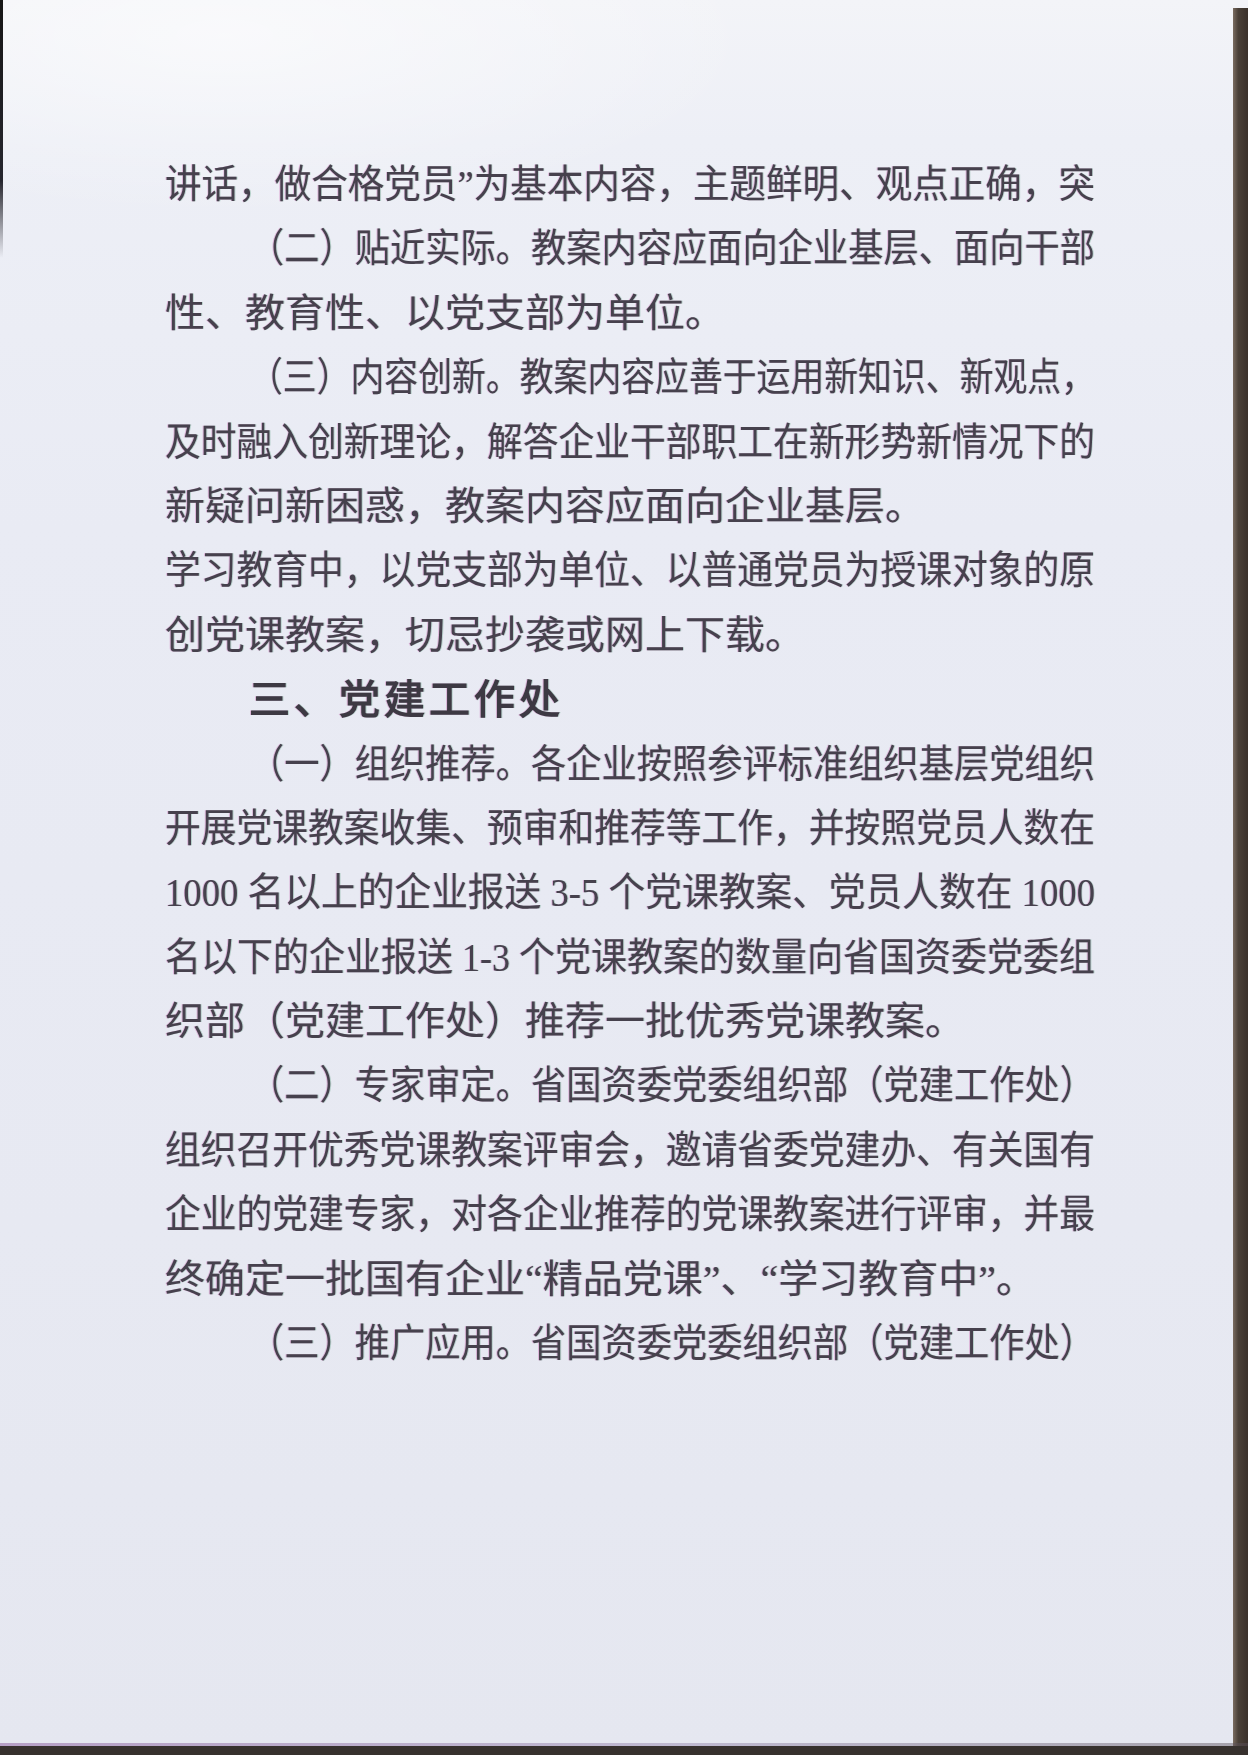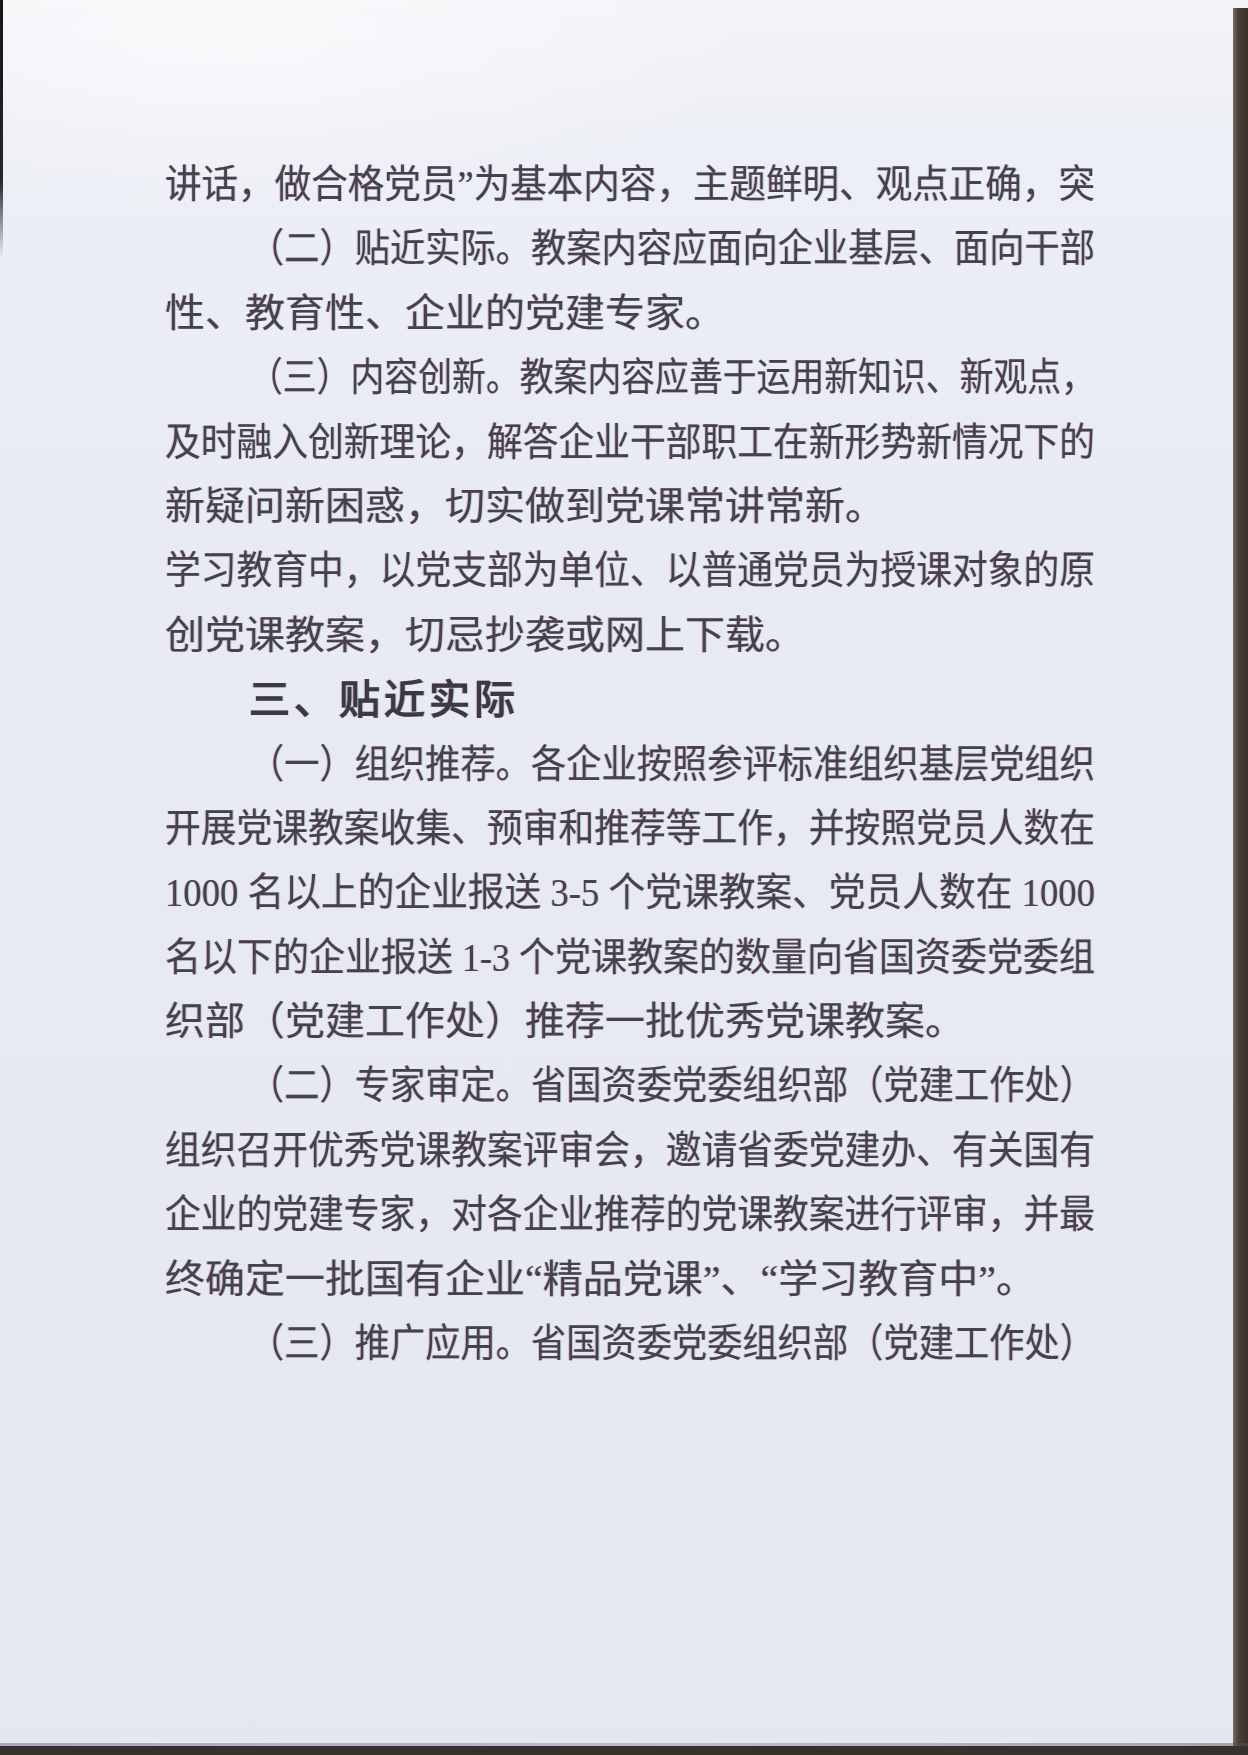--- a/index.html
+++ b/index.html
@@ -55,27 +55,27 @@
   }
 </style>
 </head>
 <body>
 
 <div class="page">
 
   <div class="text-block">
     <div class="line"><span style="transform: scaleX(0.913766);">讲话，做合格党员”为基本内容，主题鲜明、观点正确，突</span></div>
     <div class="line indent"><span style="transform: scaleX(0.88125);">（二）贴近实际。教案内容应面向企业基层、面向干部</span></div>
-    <div class="line"><span>性、教育性、企业的党建专家。</span></div>
+    <div class="line"><span>性、教育性、以党支部为单位。</span></div>
     <div class="line indent"><span style="transform: scaleX(0.846);">（三）内容创新。教案内容应善于运用新知识、新观点，</span></div>
     <div class="line"><span style="transform: scaleX(0.894231);">及时融入创新理论，解答企业干部职工在新形势新情况下的</span></div>
-    <div class="line"><span>新疑问新困惑，切实做到党课常讲常新。</span></div>
+    <div class="line"><span>新疑问新困惑，教案内容应面向企业基层。</span></div>
     <div class="line"><span style="transform: scaleX(0.894231);">学习教育中，以党支部为单位、以普通党员为授课对象的原</span></div>
     <div class="line"><span>创党课教案，切忌抄袭或网上下载。</span></div>
-    <div class="line indent heading"><span>三、贴近实际</span></div>
+    <div class="line indent heading"><span>三、党建工作处</span></div>
     <div class="line indent"><span style="transform: scaleX(0.88125);">（一）组织推荐。各企业按照参评标准组织基层党组织</span></div>
     <div class="line"><span style="transform: scaleX(0.894231);">开展党课教案收集、预审和推荐等工作，并按照党员人数在</span></div>
     <div class="line"><span style="transform: scaleX(0.917768);">1000 名以上的企业报送 3-5 个党课教案、党员人数在 1000</span></div>
     <div class="line"><span style="transform: scaleX(0.900005);">名以下的企业报送 1-3 个党课教案的数量向省国资委党委组</span></div>
     <div class="line"><span>织部（党建工作处）推荐一批优秀党课教案。</span></div>
     <div class="line indent"><span style="transform: scaleX(0.88125);">（二）专家审定。省国资委党委组织部（党建工作处）</span></div>
     <div class="line"><span style="transform: scaleX(0.894231);">组织召开优秀党课教案评审会，邀请省委党建办、有关国有</span></div>
     <div class="line"><span style="transform: scaleX(0.894231);">企业的党建专家，对各企业推荐的党课教案进行评审，并最</span></div>
     <div class="line"><span>终确定一批国有企业“精品党课”、“学习教育中”。</span></div>
     <div class="line indent"><span style="transform: scaleX(0.88125);">（三）推广应用。省国资委党委组织部（党建工作处）</span></div>

